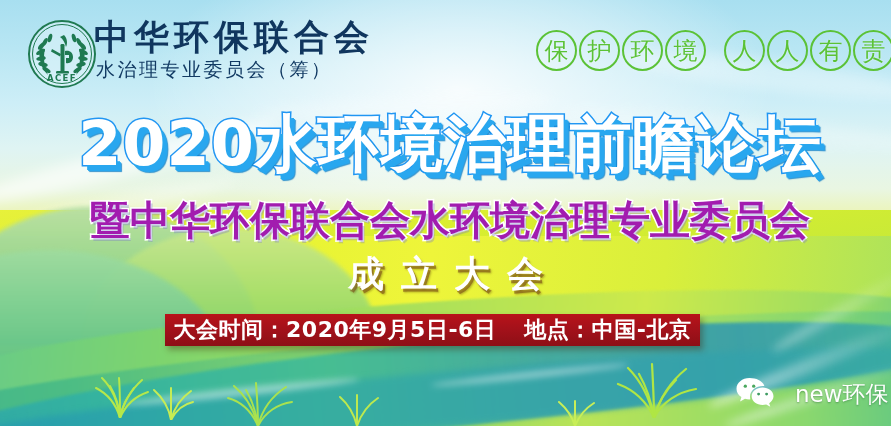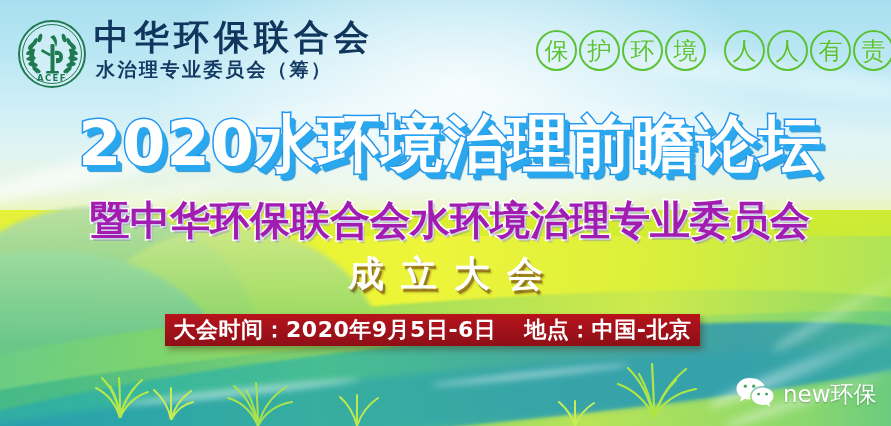--- a/index.html
+++ b/index.html
@@ -70,31 +70,31 @@
   .sr1{left:700px;top:356px;width:230px;height:14px;transform:rotate(-22deg);}
   .sr2{left:720px;top:390px;width:200px;height:10px;transform:rotate(-18deg);}
   .sr3{left:760px;top:300px;width:180px;height:12px;transform:rotate(-30deg);opacity:.7;}
 
   
   .grass{position:absolute;}
   .grass svg{display:block;}
 
   
   .header{position:absolute;left:0;top:0;width:891px;height:96px;}
-  .logo{position:absolute;left:16px;top:18px;width:72px;height:72px;}
+  .logo{position:absolute;left:26px;top:18px;width:72px;height:72px;}
   .org-name{
     position:absolute;left:94px;top:20px;
     font-size:35px;font-weight:bold;color:#10365e;
     letter-spacing:5px;line-height:1;
     font-family:"DejaVu Sans","Liberation Sans",sans-serif;
     white-space:nowrap;
   }
   .org-sub{
     position:absolute;left:96px;top:60px;
-    font-size:19px;font-weight:bold;color:#123a63;
+    font-size:19px;font-weight:normal;color:#123a63;
     letter-spacing:2.5px;line-height:1;white-space:nowrap;
     font-family:"DejaVu Sans","Liberation Sans",sans-serif;
   }
 
   
   .slogans{position:absolute;left:536px;top:30px;display:flex;align-items:center;gap:18px;}
   .slogan-group{display:flex;gap:2px;}
   .sl-char{
     width:41px;height:41px;border:2px solid #5bc236;border-radius:50%;
     display:flex;align-items:center;justify-content:center;
@@ -152,21 +152,21 @@
   .infobar-text{
     color:#ffffff;font-size:22px;font-weight:bold;white-space:nowrap;
     font-family:"DejaVu Sans","Liberation Sans",sans-serif;
     letter-spacing:0.5px;
   }
   .infobar-gap{display:inline-block;width:28px;}
 
   
   .wechat{
     position:absolute;left:735px;top:376px;
-    display:flex;align-items:center;gap:8px;
+    display:flex;align-items:center;gap:20px;
   }
   .wechat-label{
     color:#ffffff;font-size:23px;font-weight:500;white-space:nowrap;
     font-family:"DejaVu Sans","Liberation Sans",sans-serif;
     text-shadow:0 1px 2px rgba(0,60,30,.35);
   }
 </style>
 </head>
 <body>
 

